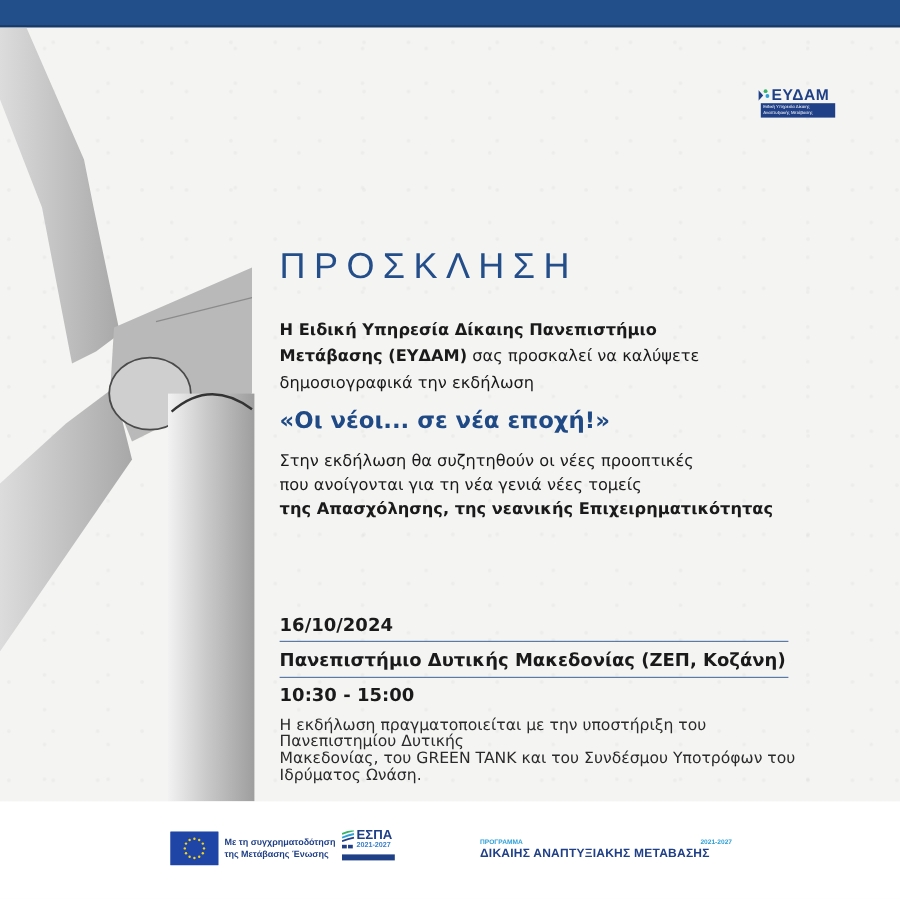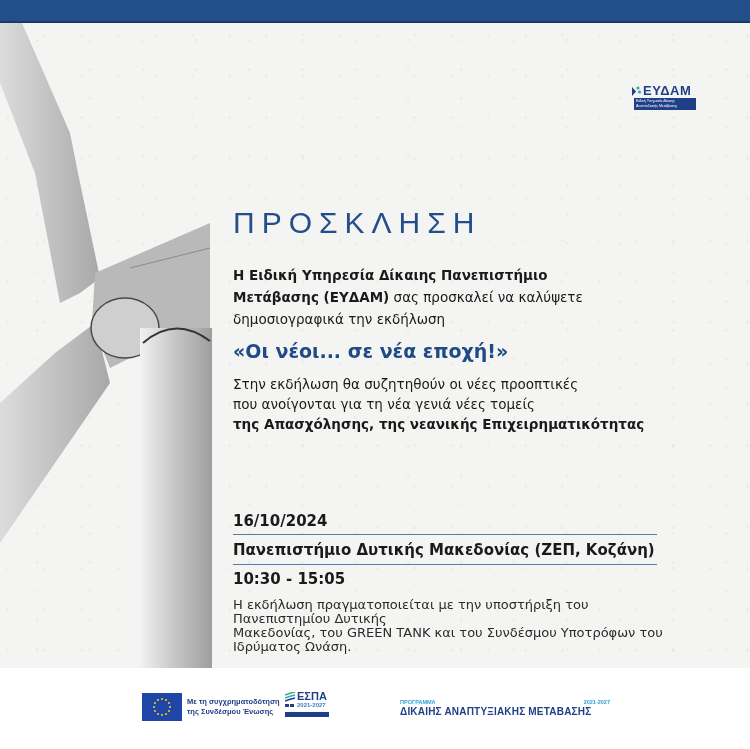--- a/index.html
+++ b/index.html
@@ -17,21 +17,21 @@
       background:
         radial-gradient(circle at 20% 30%, rgba(0,0,0,0.03) 0 1px, transparent 2px),
         radial-gradient(circle at 70% 60%, rgba(0,0,0,0.03) 0 1px, transparent 2px),
         #f4f4f3;
       background-size: 37px 41px, 53px 29px, auto;
       overflow: hidden;
     }
     
     .turbine { position: absolute; left: 0; top: 0; width: 215px; height: 645px; }
     .logo-eydam {
-      position: absolute; left: 632px; top: 50px; width: 66px; height: 26px; margin-top: 12px;
+      position: absolute; left: 632px; top: 50px; width: 66px; height: 26px;
     }
     .logo-eydam .mark {
       position: absolute; left: 0; top: 1px; width: 10px; height: 11px;
     }
     .logo-eydam .name {
       position: absolute; left: 11px; top: -2px; font-family: "Liberation Sans", sans-serif;
       font-weight: bold; font-size: 13px; color: #1f3f86; letter-spacing: 0.5px;
     }
     .logo-eydam .sub {
       position: absolute; left: 2px; top: 13px; width: 62px; height: 12px;
@@ -142,21 +142,21 @@
     <div class="desc">
       <div>Στην εκδήλωση θα συζητηθούν οι νέες προοπτικές</div>
       <div>που ανοίγονται για τη νέα γενιά νέες τομείς</div>
       <div><b>της Απασχόλησης, της νεανικής Επιχειρηματικότητας</b></div>
     </div>
 
     <div class="detail" style="top:489px;">16/10/2024</div>
     <div class="sep" style="top:511px;"></div>
     <div class="detail" style="top:518px;">Πανεπιστήμιο Δυτικής Μακεδονίας (ΖΕΠ, Κοζάνη)</div>
     <div class="sep" style="top:541px;"></div>
-    <div class="detail" style="top:547px;">10:30 - 15:05</div>
+    <div class="detail" style="top:547px;">10:30 - 15:00</div>
 
     <div class="note">
       <div>Η εκδήλωση πραγματοποιείται με την υποστήριξη του Πανεπιστημίου Δυτικής</div>
       <div>Μακεδονίας, του GREEN TANK και του Συνδέσμου Υποτρόφων του Ιδρύματος Ωνάση.</div>
     </div>
   </div>
 </div>
 
 <div class="footer">
   <svg class="eu-flag" viewBox="0 0 40 28">
@@ -171,21 +171,21 @@
       <circle cx="20" cy="22" r="1"></circle>
         <circle cx="16" cy="21" r="1"></circle>
         <circle cx="13" cy="18" r="1"></circle>
       <circle cx="12" cy="14" r="1"></circle>
         <circle cx="13" cy="10" r="1"></circle>
         <circle cx="16" cy="7" r="1"></circle>
     </g>
   </svg>
   <div class="eu-text">
     <div>Με τη συγχρηματοδότηση</div>
-    <div>της Συνδέσμου Ένωσης</div>
+    <div>της Μετάβασης Ένωσης</div>
   </div>
   <div class="espa">
     <svg style="position:absolute;left:0;top:0;width:11px;height:18px;" viewBox="0 0 11 18">
       <path d="M0,3 Q5,1 10,0" stroke="#38b36a" stroke-width="1.5" fill="none"></path>
       <path d="M0,6 Q5,4 10,3" stroke="#2fa0d8" stroke-width="1.5" fill="none"></path>
       <path d="M0,9 Q5,7 10,6" stroke="#1f3f86" stroke-width="1.5" fill="none"></path>
       <rect x="0" y="12" width="4" height="3" fill="#1f3f86"></rect>
         <rect x="5" y="12" width="4" height="3" fill="#1f3f86"></rect>
     </svg>
     <span class="e-name">ΕΣΠΑ</span>

